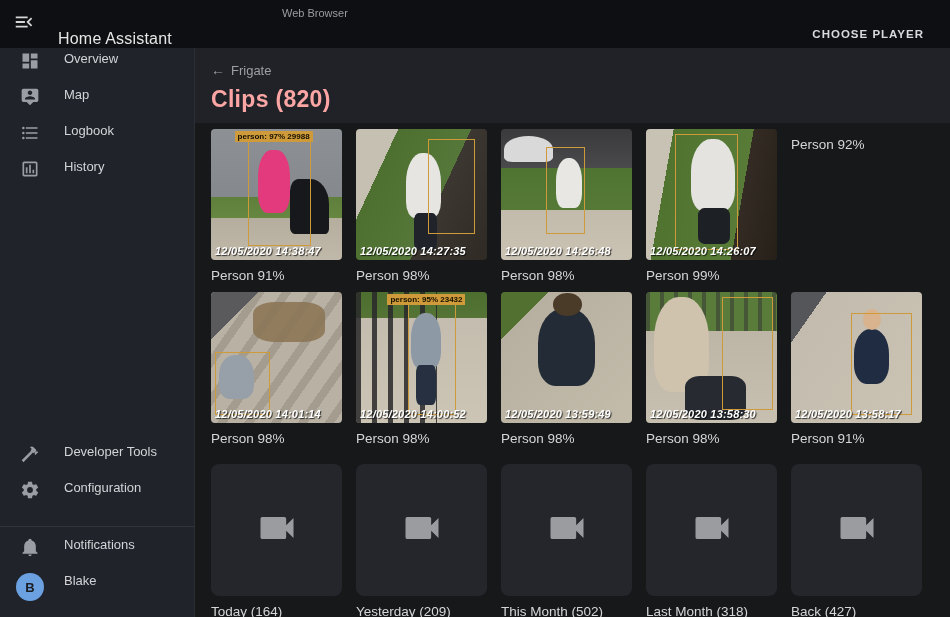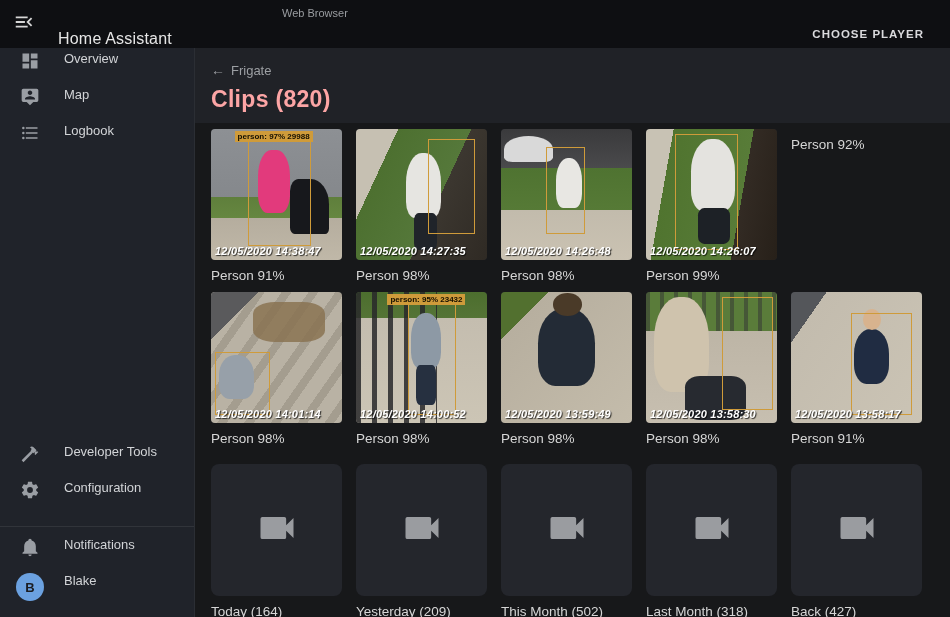--- a/index.html
+++ b/index.html
@@ -149,20 +149,28 @@
     <span class="lbl">Map</span>
   </div>
         <div class="nav-item">
     <span class="ic">
             <svg viewBox="0 0 24 24" width="20" height="20">
               <path d="M7,5H21V7H7V5M7,13V11H21V13H7M4,4.5A1.5,1.5 0 0,1 5.5,6A1.5,1.5 0 0,1 4,7.5A1.5,1.5 0 0,1 2.5,6A1.5,1.5 0 0,1 4,4.5M4,10.5A1.5,1.5 0 0,1 5.5,12A1.5,1.5 0 0,1 4,13.5A1.5,1.5 0 0,1 2.5,12A1.5,1.5 0 0,1 4,10.5M7,19V17H21V19H7M4,16.5A1.5,1.5 0 0,1 5.5,18A1.5,1.5 0 0,1 4,19.5A1.5,1.5 0 0,1 2.5,18A1.5,1.5 0 0,1 4,16.5Z"></path>
             </svg>
           </span>
     <span class="lbl">Logbook</span>
   </div>
+        <div class="nav-item">
+    <span class="ic">
+            <svg viewBox="0 0 24 24" width="20" height="20">
+              <path d="M9,17H7V10H9V17M13,17H11V7H13V17M17,17H15V13H17V17M19,19H5V5H19V19.1M19,3H5C3.9,3 3,3.9 3,5V19C3,20.1 3.9,21 5,21H19C20.1,21 21,20.1 21,19V5C21,3.9 20.1,3 19,3Z"></path>
+            </svg>
+          </span>
+    <span class="lbl">History</span>
+  </div>
       </div>
     <div class="sb-spacer"></div>
     <div id="nav-bottom">
         <div class="nav-item">
     <span class="ic">
             <svg viewBox="0 0 24 24" width="20" height="20">
               <path d="M2,19.63L13.43,8.2L12.72,7.5L14.14,6.07L12,3.89C13.2,2.7 15.09,2.7 16.27,3.89L19.87,7.5L18.45,8.91H21.29L22,9.62L18.45,13.21L17.74,12.5V9.62L16.27,11.04L15.56,10.33L4.13,21.76L2,19.63Z"></path>
             </svg>
           </span>
     <span class="lbl">Developer Tools</span>

